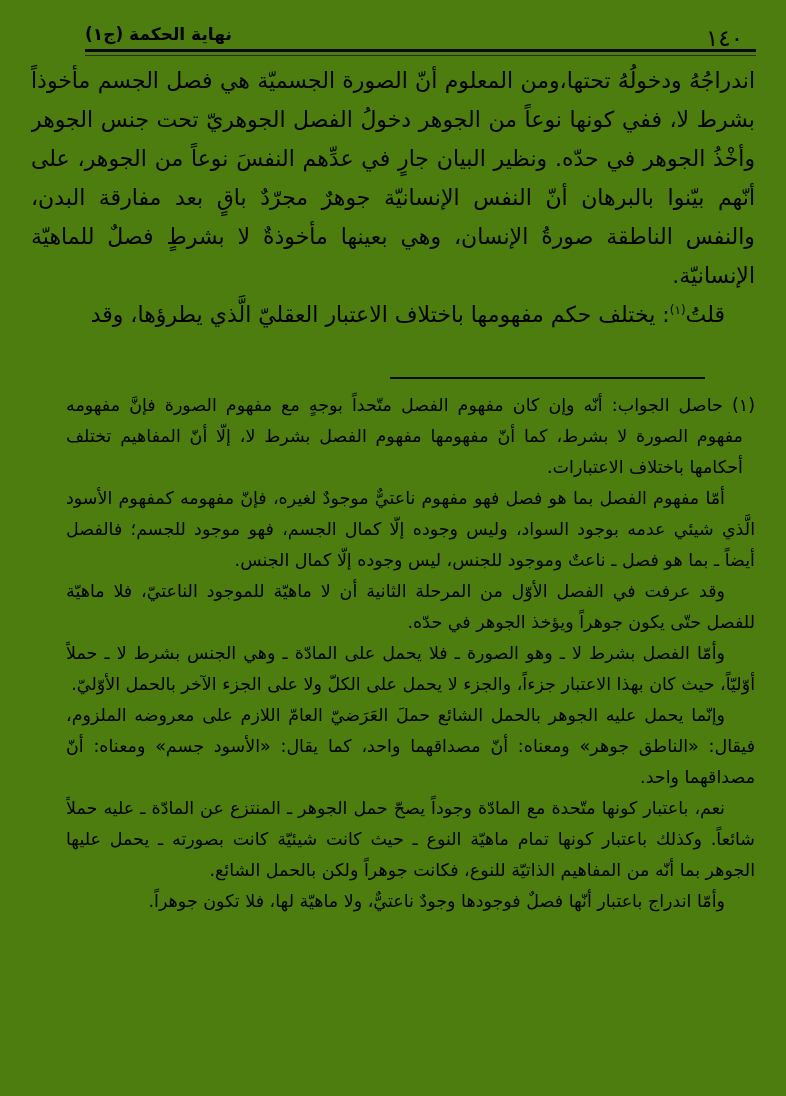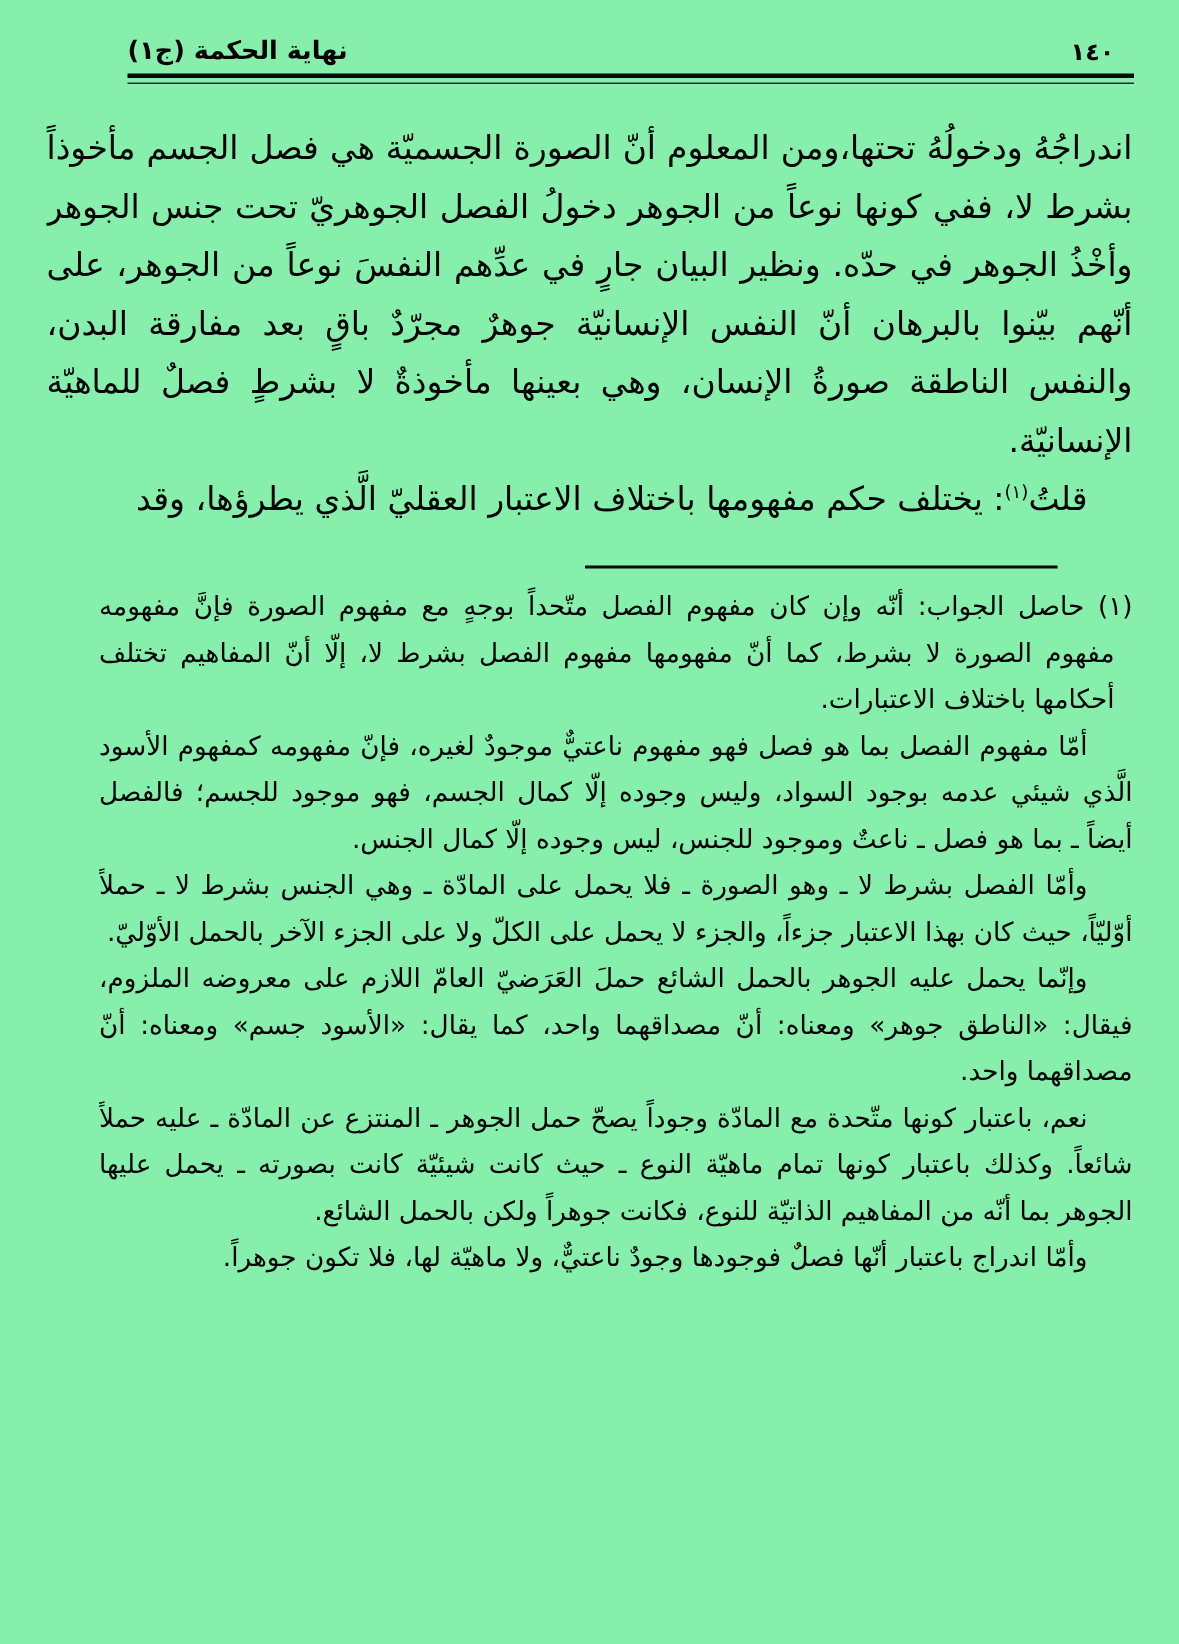--- a/index.html
+++ b/index.html
@@ -4,58 +4,58 @@
 <style>
   html, body {
     margin: 0;
     padding: 0;
     background: #ffffff;
   }
   .page {
     position: relative;
     width: 786px;
     height: 1096px;
-    background: #86efac;
+    background: #4d7c0f;
     color: #000000;
     font-family: "DejaVu Sans", sans-serif;
     overflow: hidden;
   }
 
   
   .header-title {
     position: absolute;
     top: 24px;
     left: 85px;
     font-size: 17px;
     font-weight: bold;
     direction: rtl;
     letter-spacing: 0;
   }
   .page-number {
     position: absolute;
     top: 25px;
     right: 43px;
-    font-size: 16px;
-    font-weight: bold;
+    font-size: 23px;
+    font-weight: normal;
     direction: rtl;
   }
   .header-rule {
     position: absolute;
     top: 49px;
     left: 85px;
     right: 30px;
     height: 3px;
     border-top: 3px solid #0a0a0a;
     border-bottom: 1px solid #2a2a2a;
   }
 
   
   .main-text {
     position: absolute;
-    top: 80px;
+    top: 61px;
     left: 31px;
     right: 31px;
     height: 296px;
     direction: rtl;
     text-align: justify;
     font-size: 22px;
     line-height: 39px;
     overflow: hidden;
   }
   .main-text p { margin: 0; }
@@ -108,19 +108,20 @@
   <div class="main-text">
     <p>اندراجُهُ ودخولُهُ تحتها،ومن المعلوم أنّ الصورة الجسميّة هي فصل الجسم مأخوذاً بشرط لا، ففي كونها نوعاً من الجوهر دخولُ الفصل الجوهريّ تحت جنس الجوهر وأخْذُ الجوهر في حدّه. ونظير البيان جارٍ في عدِّهم النفسَ نوعاً من الجوهر، على أنّهم بيّنوا بالبرهان أنّ النفس الإنسانيّة جوهرٌ مجرّدٌ باقٍ بعد مفارقة البدن، والنفس الناطقة صورةُ الإنسان، وهي بعينها مأخوذةٌ لا بشرطٍ فصلٌ للماهيّة الإنسانيّة.</p>
     <p class="main-p2"><span>قلتُ</span><sup class="note-ref">(١)</sup><span>: يختلف حكم مفهومها باختلاف الاعتبار العقليّ الَّذي يطرؤها، وقد</span></p>
   </div>
 
   <div class="fn-divider"></div>
 
   <div class="footnote">
     <p class="fn-first"><span>(١)</span> <span>حاصل الجواب: أنّه وإن كان مفهوم الفصل متّحداً بوجهٍ مع مفهوم الصورة فإنَّ مفهومه مفهوم الصورة لا بشرط، كما أنّ مفهومها مفهوم الفصل بشرط لا، إلّا أنّ المفاهيم تختلف أحكامها باختلاف الاعتبارات.</span></p>
     <p class="fn-para">أمّا مفهوم الفصل بما هو فصل فهو مفهوم ناعتيٌّ موجودٌ لغيره، فإنّ مفهومه كمفهوم الأسود الَّذي شيئي عدمه بوجود السواد، وليس وجوده إلّا كمال الجسم، فهو موجود للجسم؛ فالفصل أيضاً ـ بما هو فصل ـ ناعتٌ وموجود للجنس، ليس وجوده إلّا كمال الجنس.</p>
+    <p class="fn-para">وقد عرفت في الفصل الأوّل من المرحلة الثانية أن لا ماهيّة للموجود الناعتيّ، فلا ماهيّة للفصل حتّى يكون جوهراً ويؤخذ الجوهر في حدّه.</p>
     <p class="fn-para">وأمّا الفصل بشرط لا ـ وهو الصورة ـ فلا يحمل على المادّة ـ وهي الجنس بشرط لا ـ حملاً أوّليّاً، حيث كان بهذا الاعتبار جزءاً، والجزء لا يحمل على الكلّ ولا على الجزء الآخر بالحمل الأوّليّ.</p>
     <p class="fn-para">وإنّما يحمل عليه الجوهر بالحمل الشائع حملَ العَرَضيّ العامّ اللازم على معروضه الملزوم، فيقال: «الناطق جوهر» ومعناه: أنّ مصداقهما واحد، كما يقال: «الأسود جسم» ومعناه: أنّ مصداقهما واحد.</p>
     <p class="fn-para">نعم، باعتبار كونها متّحدة مع المادّة وجوداً يصحّ حمل الجوهر ـ المنتزع عن المادّة ـ عليه حملاً شائعاً. وكذلك باعتبار كونها تمام ماهيّة النوع ـ حيث كانت شيئيّة كانت بصورته ـ يحمل عليها الجوهر بما أنّه من المفاهيم الذاتيّة للنوع، فكانت جوهراً ولكن بالحمل الشائع.</p>
     <p class="fn-para">وأمّا اندراج باعتبار أنّها فصلٌ فوجودها وجودٌ ناعتيٌّ، ولا ماهيّة لها، فلا تكون جوهراً.</p>
   </div>
 
 </div>
 
 </body></html>

